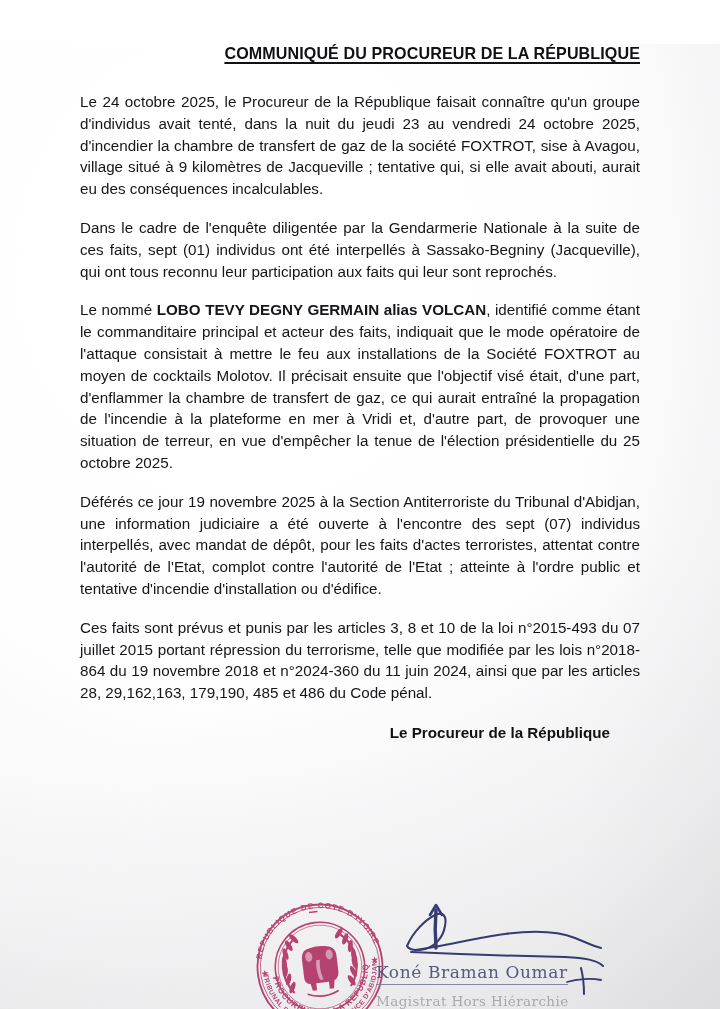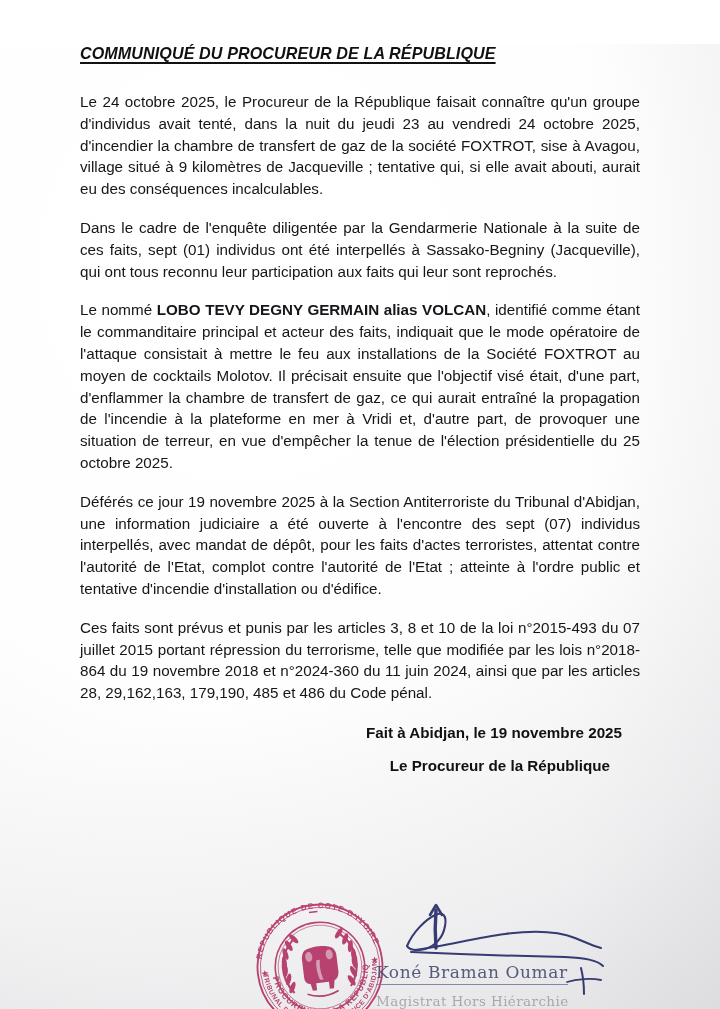--- a/index.html
+++ b/index.html
@@ -36,25 +36,24 @@
   }
 
   #content {
     position: relative;
     z-index: 2;
     padding: 0 80px;
   }
 
   
   .doc-title {
-    text-align: left;
+    text-align: right;
     font-weight: bold;
     color: #111114;
     letter-spacing: 0.1px;
-    font-style: italic;
   }
   .doc-title .line {
     display: inline-block;
     text-decoration: underline;
     text-underline-offset: 3px;
     text-decoration-thickness: 1.6px;
   }
   .title-line-1 {
     font-size: 16.1px;
     margin-top: 44px;
@@ -171,21 +170,20 @@
       <p class="para">Dans le cadre de l'enquête diligentée par la Gendarmerie Nationale à la suite de ces faits, sept (01) individus ont été interpellés à Sassako-Begniny (Jacqueville), qui ont tous reconnu leur participation aux faits qui leur sont reprochés.</p>
 
       <p class="para"><span>Le nommé </span><b>LOBO TEVY DEGNY GERMAIN alias VOLCAN</b><span>, identifié comme étant le commanditaire principal et acteur des faits, indiquait que le mode opératoire de l'attaque consistait à mettre le feu aux installations de la Société FOXTROT au moyen de cocktails Molotov. Il précisait ensuite que l'objectif visé était, d'une part, d'enflammer la chambre de transfert de gaz, ce qui aurait entraîné la propagation de l'incendie à la plateforme en mer à Vridi et, d'autre part, de provoquer une situation de terreur, en vue d'empêcher la tenue de l'élection présidentielle du 25 octobre 2025.</span></p>
 
       <p class="para">Déférés ce jour 19 novembre 2025 à la Section Antiterroriste du Tribunal d'Abidjan, une information judiciaire a été ouverte à l'encontre des sept (07) individus interpellés, avec mandat de dépôt, pour les faits d'actes terroristes, attentat contre l'autorité de l'Etat, complot contre l'autorité de l'Etat ; atteinte à l'ordre public et tentative d'incendie d'installation ou d'édifice.</p>
 
       <p class="para">Ces faits sont prévus et punis par les articles 3, 8 et 10 de la loi n°2015-493 du 07 juillet 2015 portant répression du terrorisme, telle que modifiée par les lois n°2018-864 du 19 novembre 2018 et n°2024-360 du 11 juin 2024, ainsi que par les articles 28, 29,162,163, 179,190, 485 et 486 du Code pénal.</p>
     </div>
 
     <div class="sign-block">
-      <div class="sign-place">Fait à Abidjan, le 19 novembre 2025</div>
       <div class="sign-role">Le Procureur de la République</div>
     </div>
 
   </div>
 
   <div id="stamp">
     <svg viewBox="0 0 200 200" xmlns="http://www.w3.org/2000/svg">
       <defs>
         <path id="arcOuterTop" d="M 100,100 m -83,0 a 83,83 0 0 1 166,0" fill="none"></path>
         <path id="arcInnerBottom" d="M 100,100 m -68,0 a 68,68 0 0 0 136,0" fill="none"></path>

